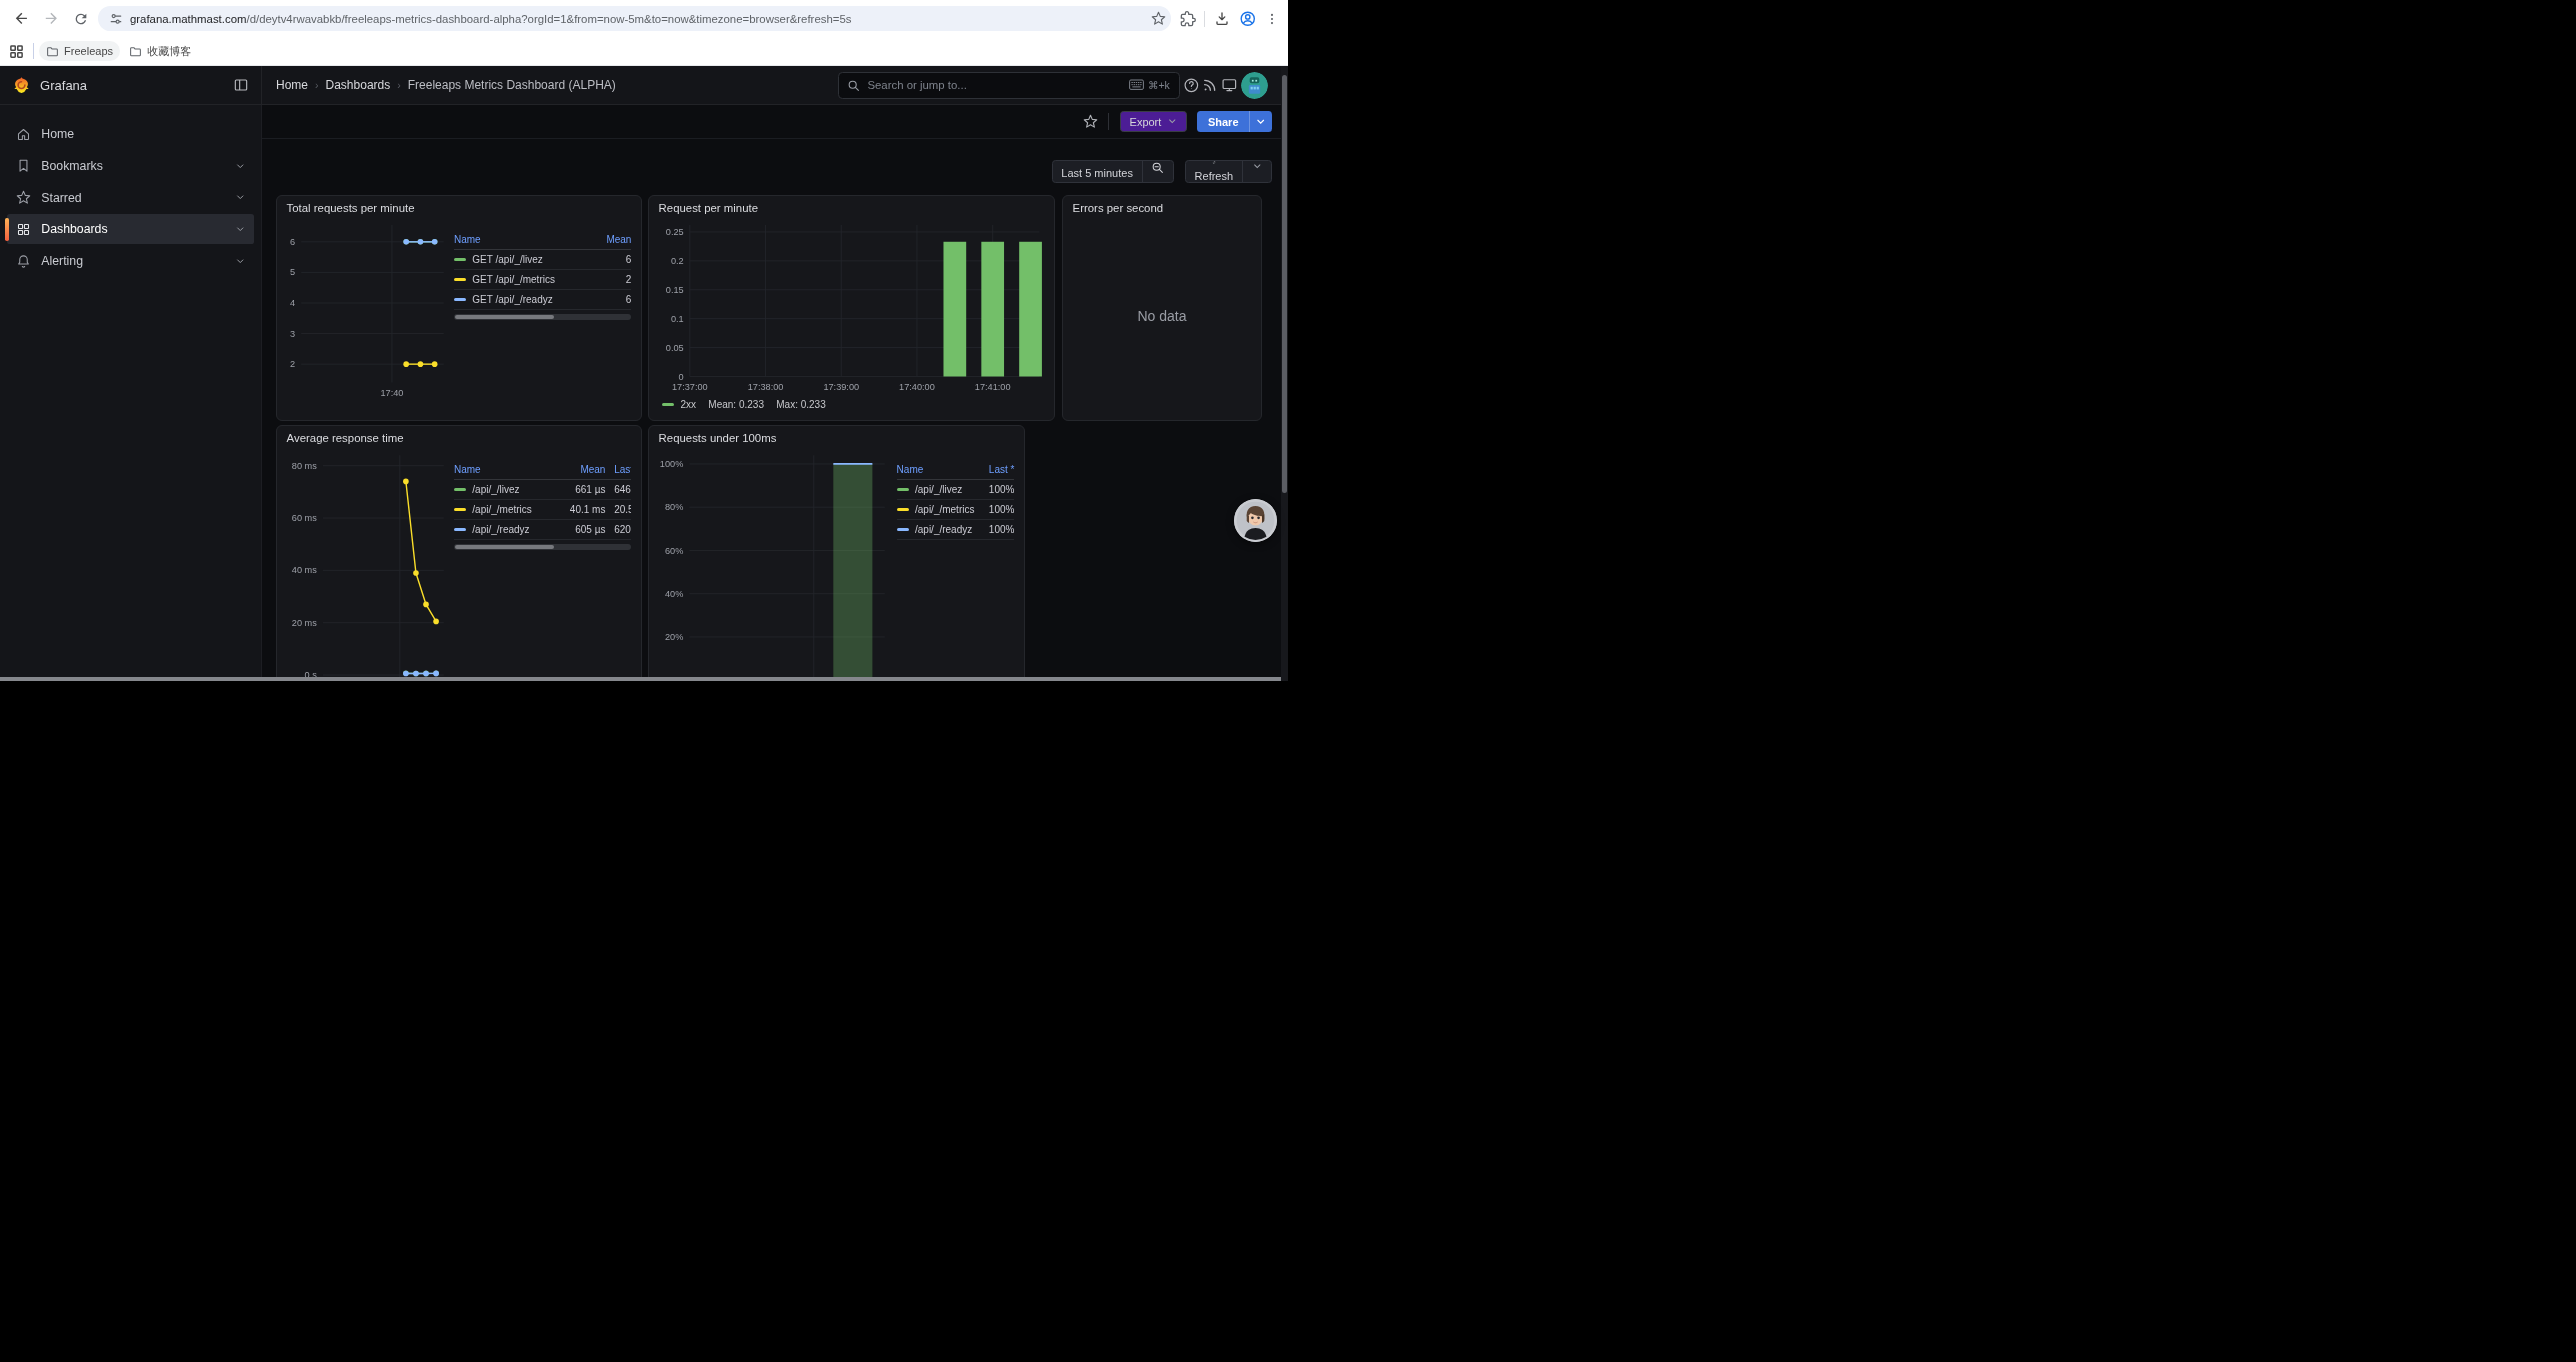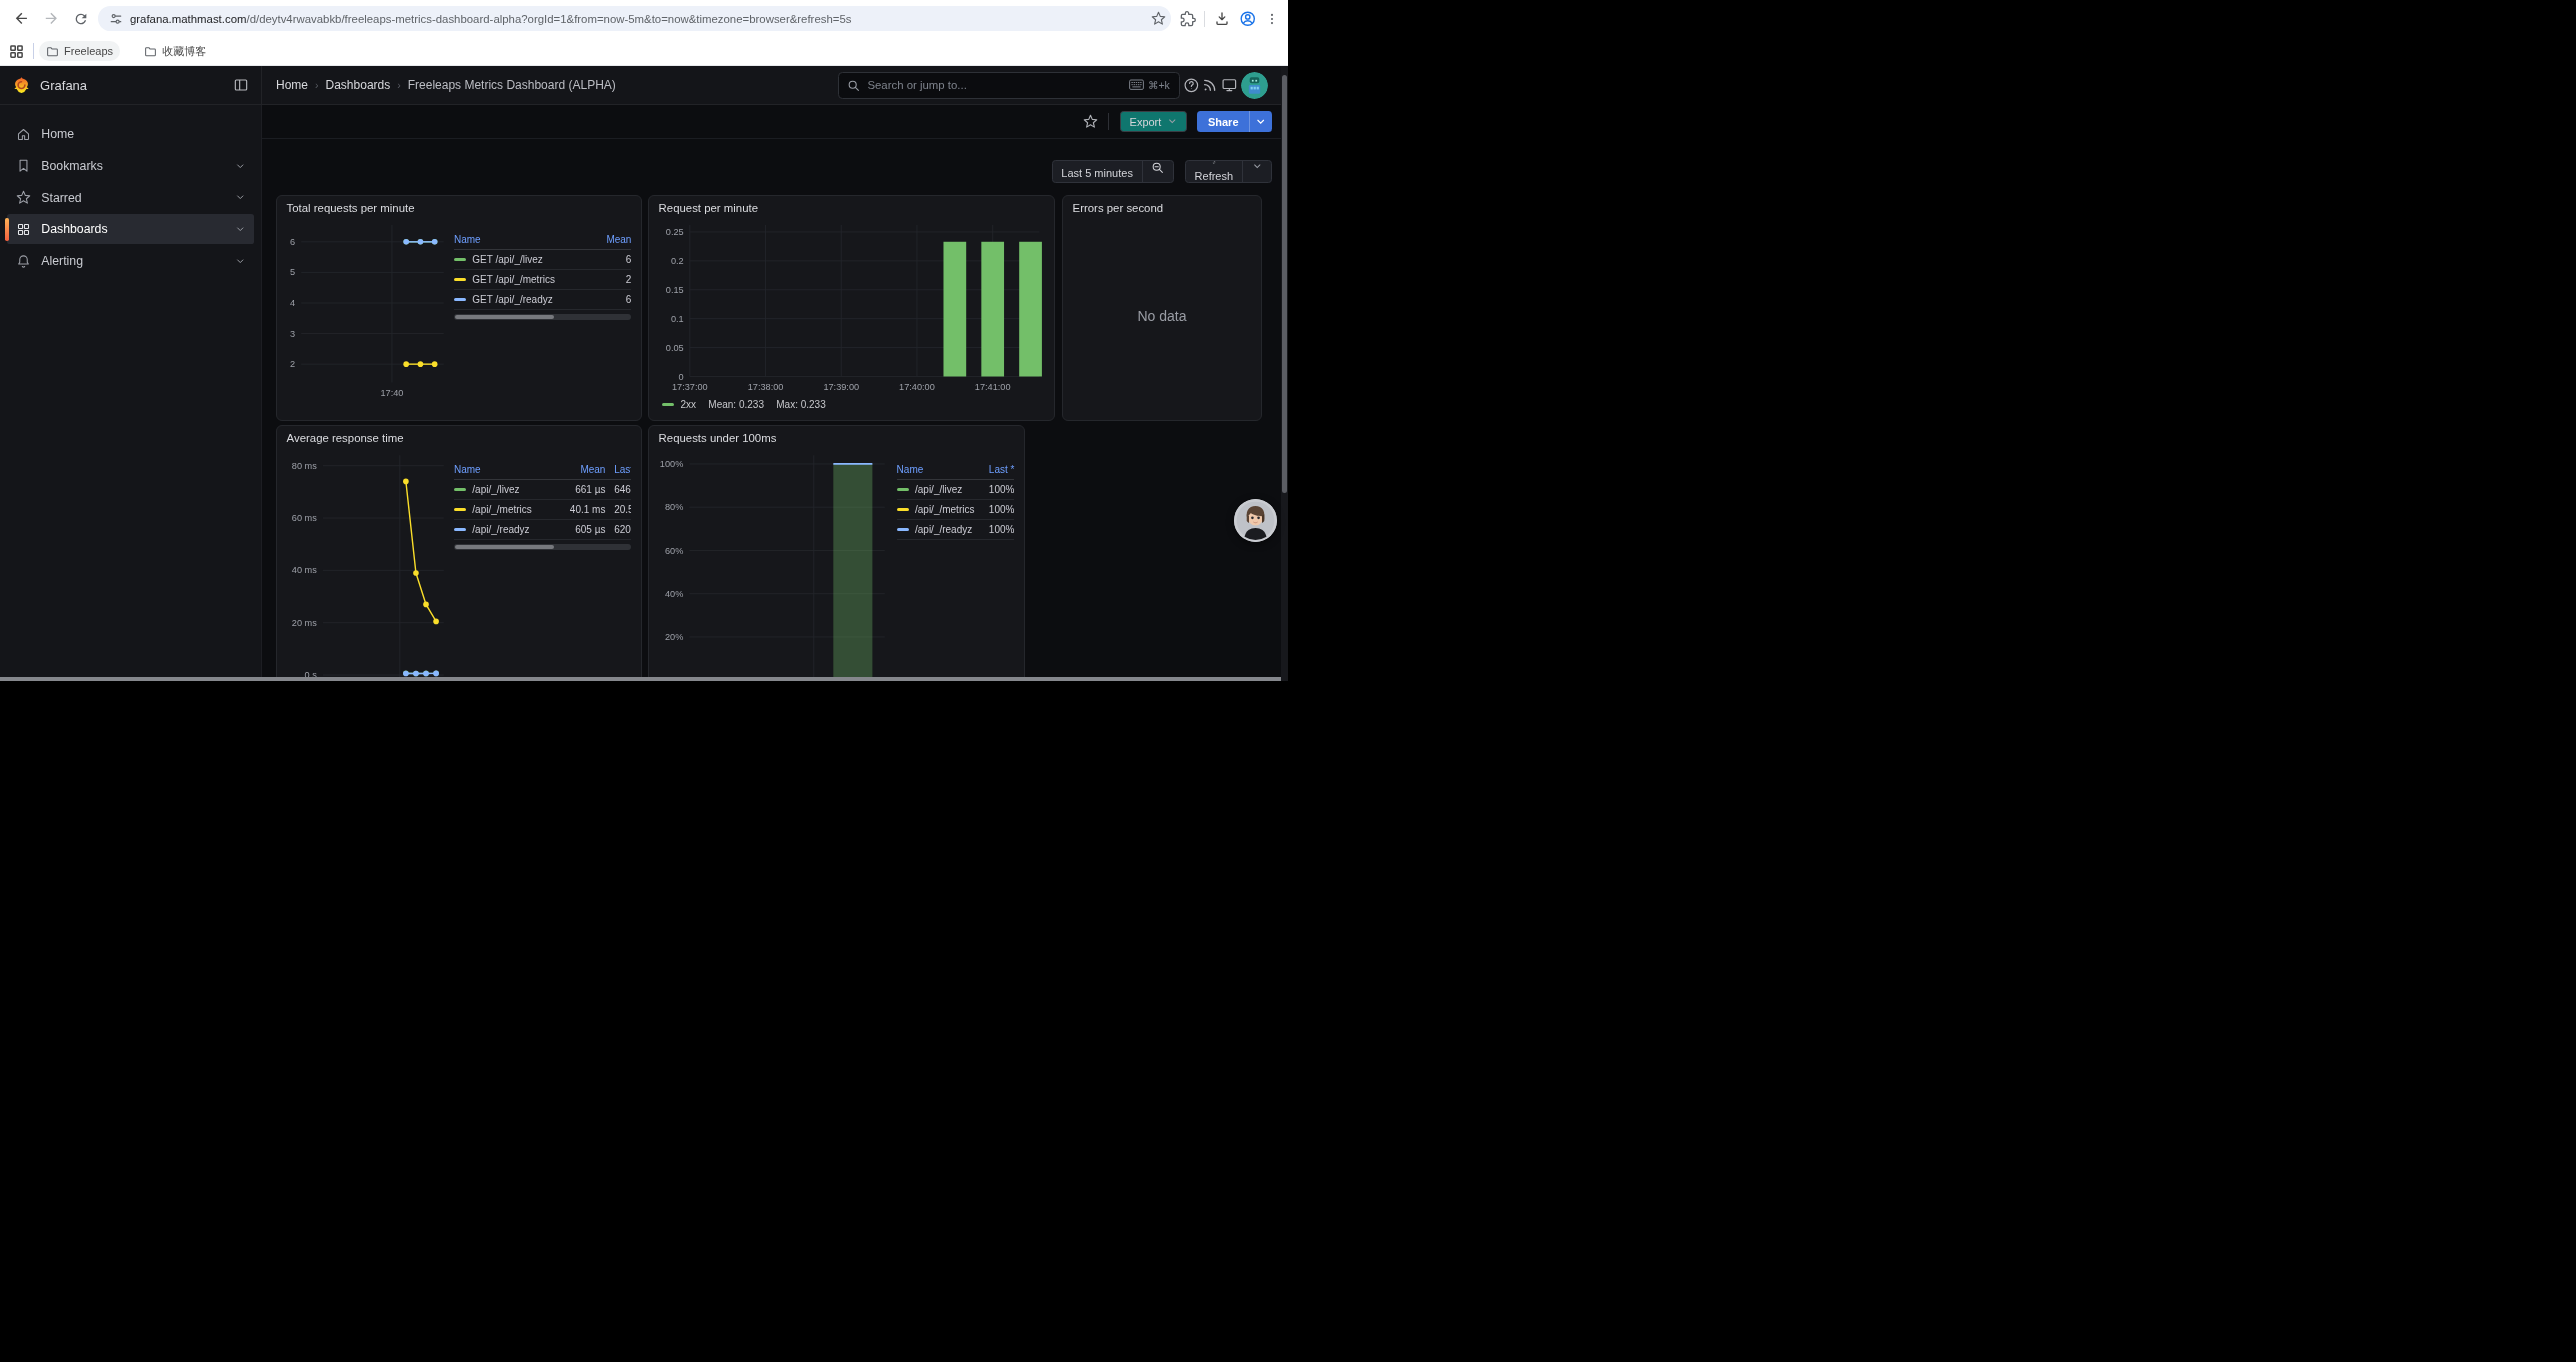--- a/index.html
+++ b/index.html
@@ -39,21 +39,21 @@
   .side-item .lbl { flex:1; }
   .side-item .chev { color:#9da0a8; }
   .side-item.active { background:#282a31; color:#fff; }
   .side-item.active::before { content:""; position:absolute; left:-1.8px; top:3.5px; bottom:3.5px; width:3.5px; border-radius:1.8px; background:linear-gradient(180deg,#ffb357,#f55f3e); }
 
   
   .gf-main { position:absolute; top:105px; left:262px; right:0; bottom:0; background:#0c0d10; }
   .subheader { height:34px; border-bottom:0.9px solid #1b1d22; display:flex; align-items:center; justify-content:flex-end; gap:10.5px; padding-right:16px; }
   .icon-btn { display:flex; align-items:center; justify-content:center; cursor:pointer; }
   .vdiv-dark { width:0.9px; height:17.5px; background:#2e3036; }
-  .btn { height:21px; display:flex; align-items:center; gap:5.3px; padding:0 8.8px; border-radius:3.5px; font-size:11px; color:#d5d6da; background:#0f766e; border:0.9px solid #3a3d44; cursor:pointer; }
+  .btn { height:21px; display:flex; align-items:center; gap:5.3px; padding:0 8.8px; border-radius:3.5px; font-size:11px; color:#d5d6da; background:#4c1d95; border:0.9px solid #3a3d44; cursor:pointer; }
   .btn-split-primary { display:flex; height:21px; border-radius:3.5px; overflow:hidden; cursor:pointer; }
   .btn-split-primary .main-part { background:#3d71d9; color:#fff; font-size:11px; font-weight:600; display:flex; align-items:center; padding:0 10.5px; }
   .btn-split-primary .chev-part { background:#3d71d9; border-left:0.9px solid rgba(255,255,255,0.25); display:flex; align-items:center; padding:0 5.3px; }
   .timebar { height:56px; display:flex; align-items:flex-end; justify-content:flex-end; gap:10.5px; padding:0 16px 12.3px 0; }
   .btn-group { display:flex; height:23px; border:0.9px solid #2f323a; border-radius:3.5px; background:#1c1e24; overflow:hidden; cursor:pointer; }
   .btn-group .seg { display:flex; align-items:center; gap:6.1px; padding:0 8.8px; font-size:11px; color:#d3d4d9;flex-direction:column; }
   .btn-group .seg + .seg { border-left:0.9px solid #2f323a; }
 
   
   .grid { position:relative; }
@@ -152,21 +152,21 @@
   <div class="bookmarks-bar">
     <span class="icon-btn" style="margin-right:3.5px;">
       <svg width="15" height="15" viewBox="0 0 24 24" fill="#474747">
           <rect x="3" y="3" width="7" height="7" rx="1" fill="none" stroke="#474747" stroke-width="2.4"></rect>
           <rect x="14" y="3" width="7" height="7" rx="1" fill="none" stroke="#474747" stroke-width="2.4"></rect>
           <rect x="3" y="14" width="7" height="7" rx="1" fill="none" stroke="#474747" stroke-width="2.4"></rect>
           <rect x="14" y="14" width="7" height="7" rx="1" fill="none" stroke="#474747" stroke-width="2.4"></rect>
         </svg>
     </span>
     <span class="vdiv-light" style="background:#c8d0e7;"></span>
-    <div id="bookmarks-list" style="display:flex; align-items:center; gap:17px;">
+    <div id="bookmarks-list" style="display:flex; align-items:center; gap:2px;">
         <div class="bm-item hl">
           <span>
             <svg width="13" height="13" viewBox="0 0 24 24" fill="none" stroke="#5f6368" stroke-width="1.9" stroke-linejoin="round">
               <path d="M3 6.5A1.5 1.5 0 0 1 4.5 5H9l2 2.2h8.5A1.5 1.5 0 0 1 21 8.7v9.8a1.5 1.5 0 0 1-1.5 1.5h-15A1.5 1.5 0 0 1 3 18.5z"></path>
             </svg>
           </span>
           <span>Freeleaps</span>
         </div>
         <div class="bm-item">
           <span>

